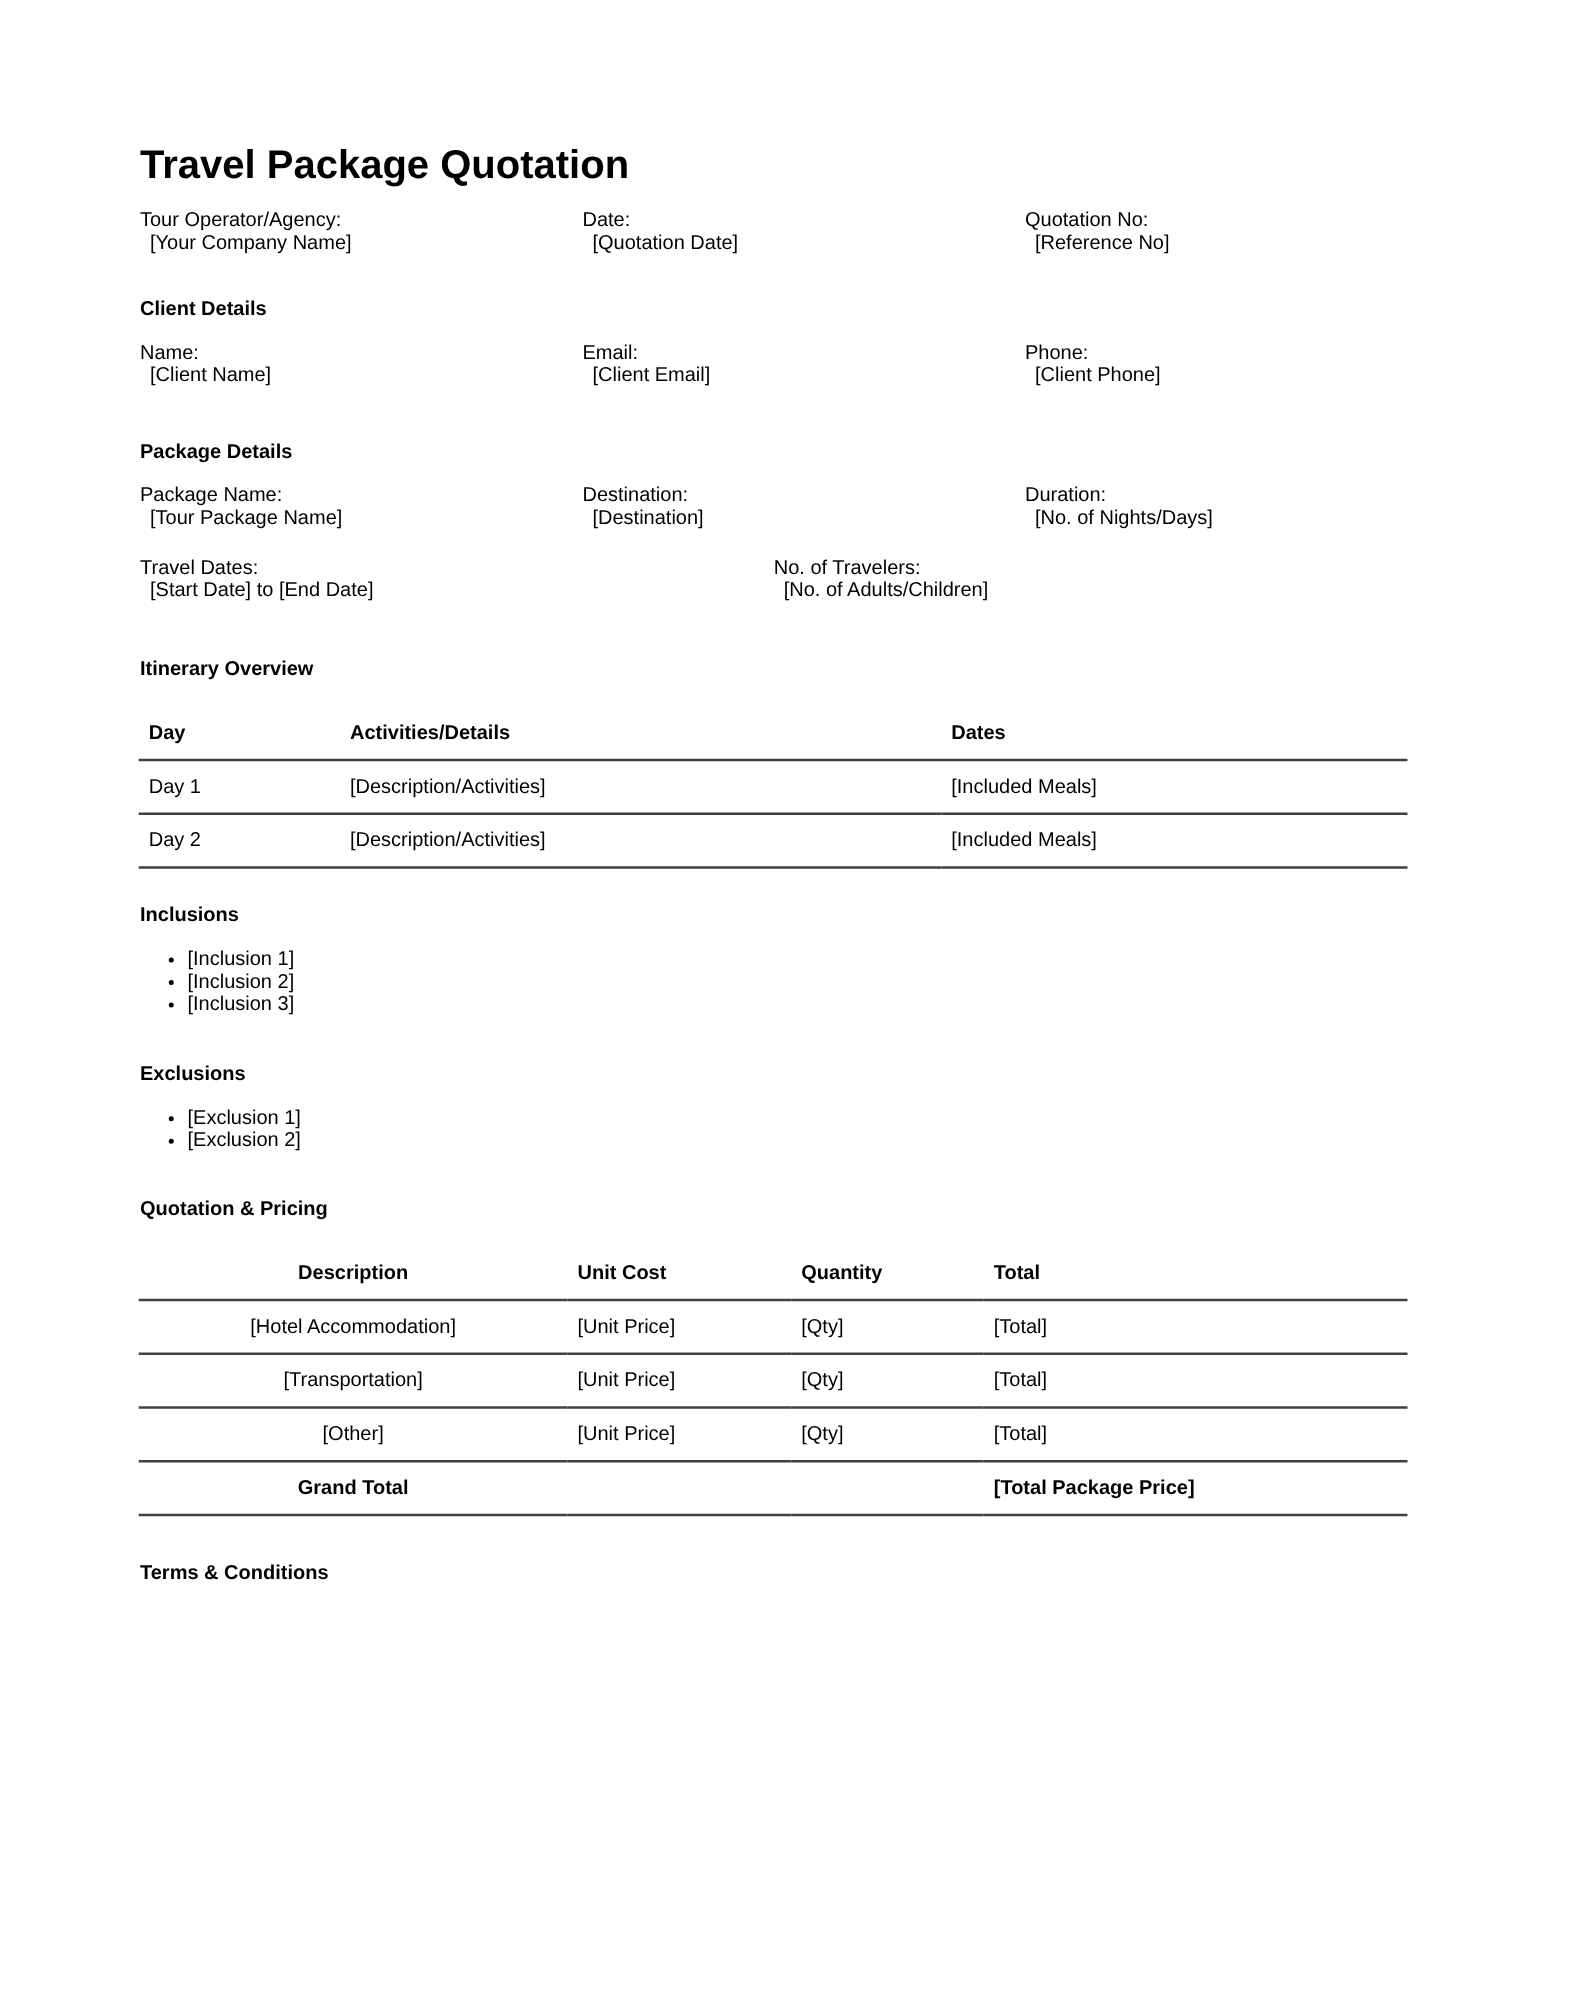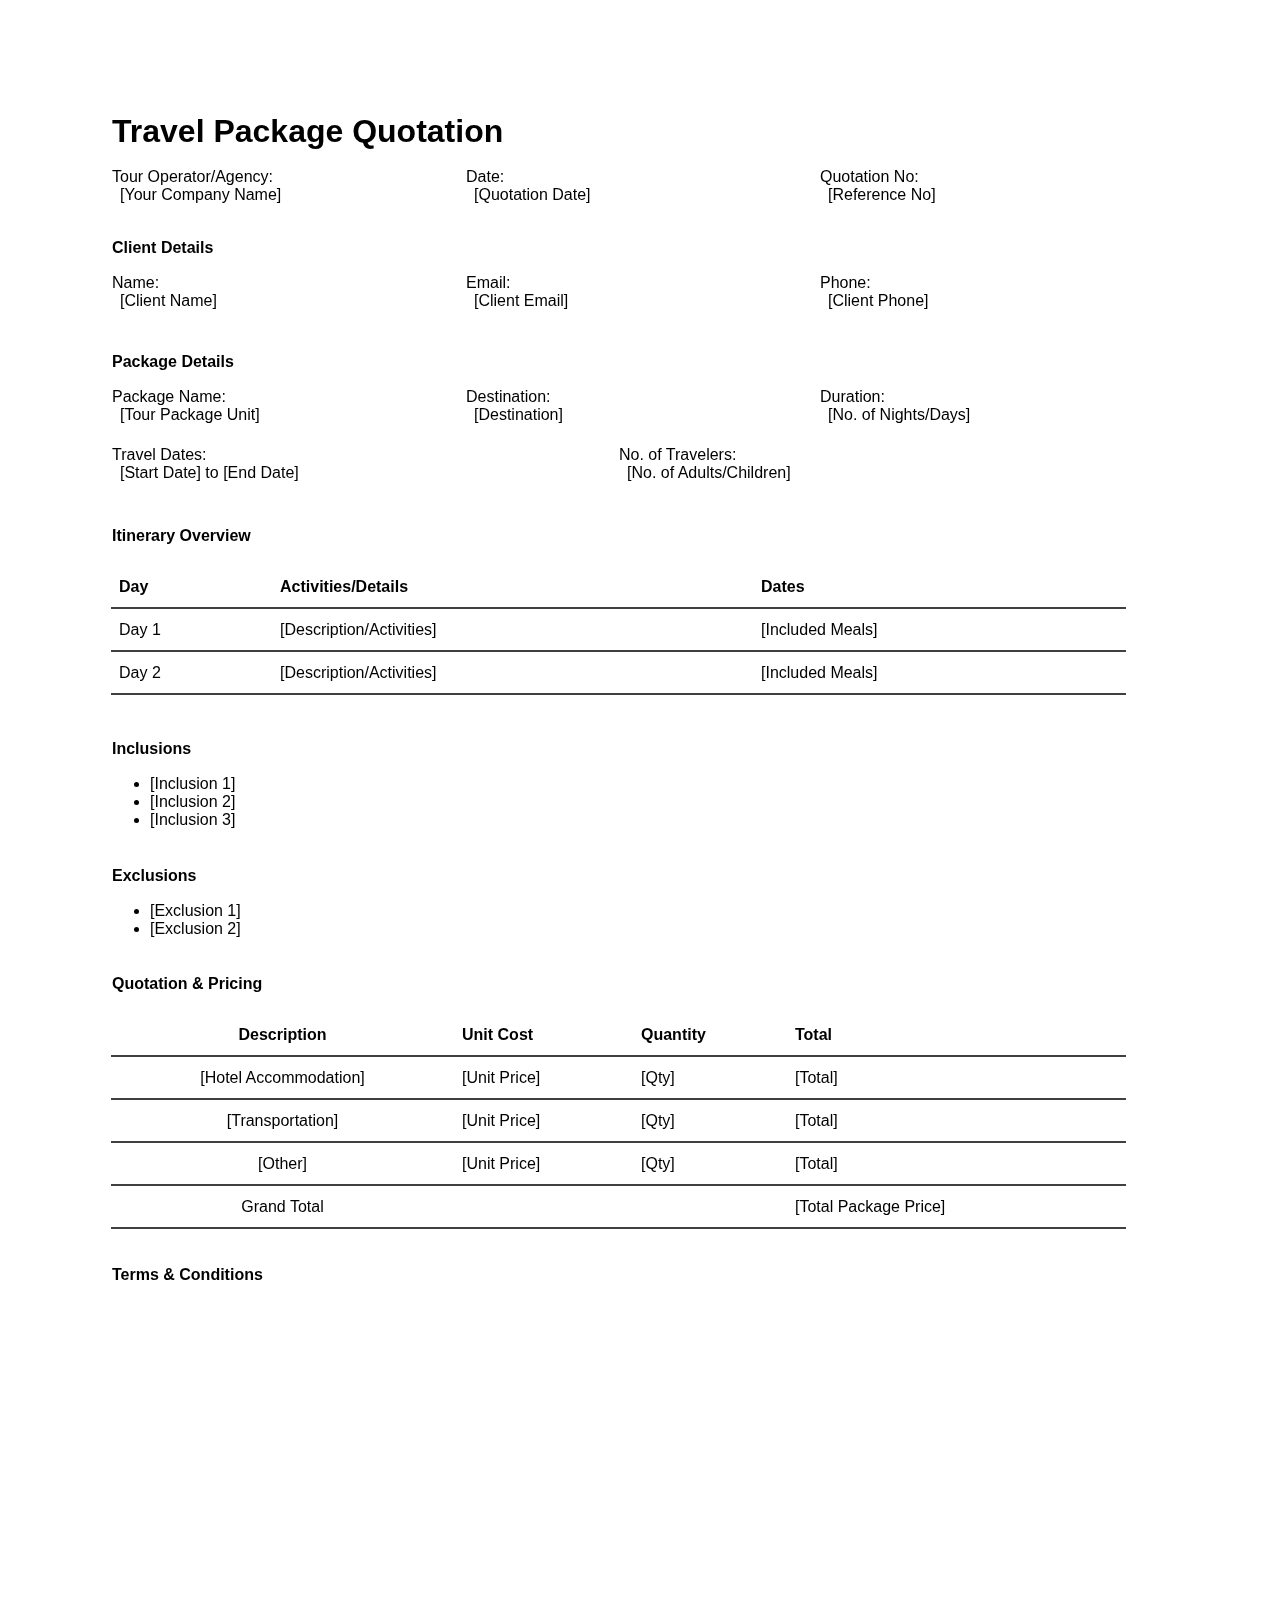--- a/index.html
+++ b/index.html
@@ -58,22 +58,22 @@
       height: 41px;
       border-bottom: 2px solid #404040;
       font-size: 16px;
     }
     th { font-weight: bold; }
     .itin-table th:nth-child(1), .itin-table td:nth-child(1) { width: 145px; }
     .itin-table th:nth-child(2), .itin-table td:nth-child(2) { width: 465px; }
     .price-table th:nth-child(1), .price-table td:nth-child(1) { width: 327px; text-align: center; }
     .price-table th:nth-child(2), .price-table td:nth-child(2) { width: 163px; }
     .price-table th:nth-child(3), .price-table td:nth-child(3) { width: 138px; }
-    .grand td { font-weight: normal; margin-top: 22px; }
-    .sec-incl { margin-top: 40px; }
+    .grand td { font-weight: bold; margin-top: 22px; }
+    .sec-incl { margin-top: 24px; }
     .sec-excl { margin-top: 33px; }
     ul {
       margin: 12px 0 0 0;
       padding-left: 38px;
       list-style: disc;
     }
     li { line-height: 18px; }
     .sec-price { margin-top: 32px; }
     .sec-terms { margin-top: 32px; }
   </style>
@@ -115,21 +115,21 @@
         <span class="value">[Client Phone]</span>
       </div>
     </div>
   </section>
 
   <section class="sec-package">
     <h2>Package Details</h2>
     <div class="row3">
       <div class="field">
         <span class="label">Package Name:</span>
-        <span class="value">[Tour Package Unit]</span>
+        <span class="value">[Tour Package Name]</span>
       </div>
       <div class="field">
         <span class="label">Destination:</span>
         <span class="value">[Destination]</span>
       </div>
       <div class="field">
         <span class="label">Duration:</span>
         <span class="value">[No. of Nights/Days]</span>
       </div>
     </div>

